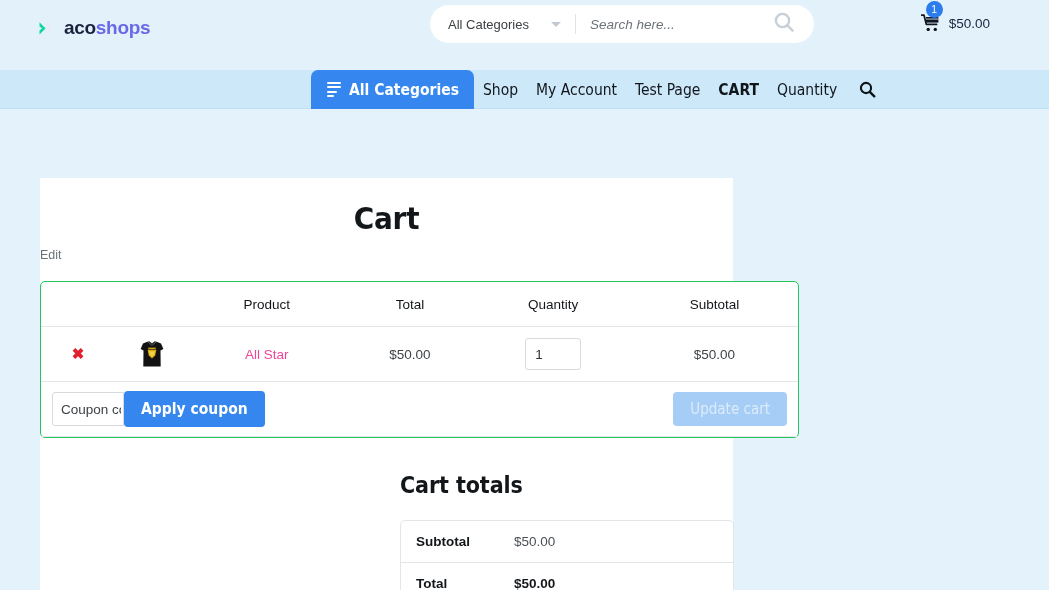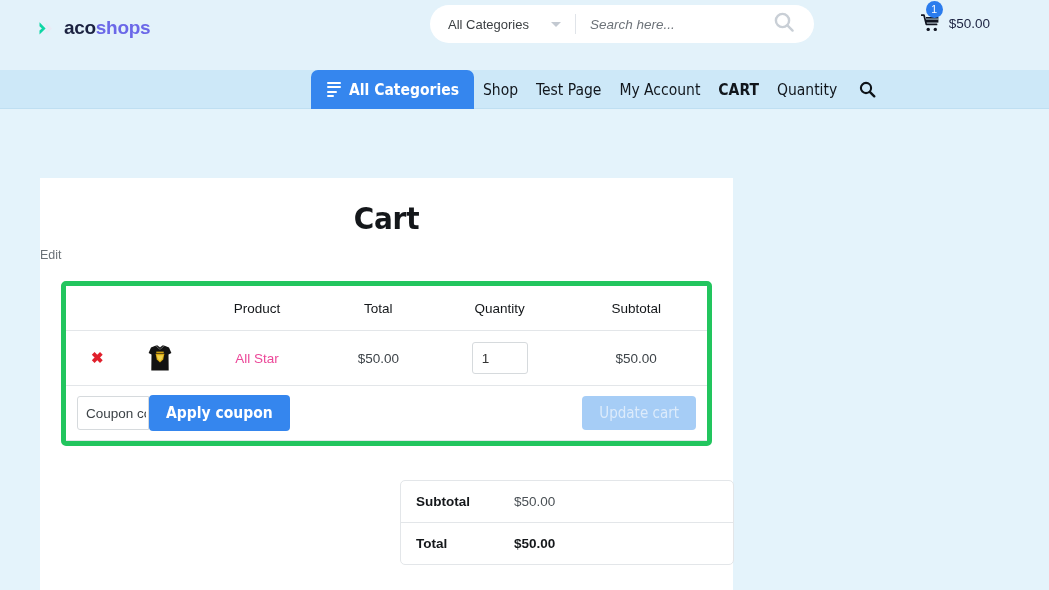--- a/index.html
+++ b/index.html
@@ -214,23 +214,23 @@
     text-align: left;
     font-size: 12.5px;
     color: #6a7177;
     text-decoration: none;
     margin-top: 12px;
     cursor: pointer;
   }
 
   
   .cart-table {
-    width: 651px;
+    width: 759px;
     margin: 19px auto 0;
-    border: 5px solid #22c55e;
+    border: 1px solid #22c55e;
     border-radius: 5px;
     border-collapse: separate;
     border-spacing: 0;
     background: #fff;
   }
   .cart-table th {
     font-size: 13.5px;
     font-weight: normal;
     color: #14171a;
     padding: 15px 0 14px;
@@ -429,24 +429,24 @@
           <i></i>
           <i></i>
       </span>
       <span>All Categories</span>
     </div>
 
     <a class="nav-item condensed">
       <span>Shop</span>
     </a>
     <a class="nav-item condensed">
-      <span>Test Page</span>
+      <span>My Account</span>
     </a>
     <a class="nav-item condensed">
-      <span>My Account</span>
+      <span>Test Page</span>
     </a>
     <a class="nav-item condensed active">
       <span>CART</span>
     </a>
     <a class="nav-item condensed">
       <span>Quantity</span>
     </a>
     <span class="nav-search">
       <svg width="17" height="17" viewBox="0 0 17 17">
         <circle cx="7.0" cy="7.0" r="5.1" fill="none" stroke="#0e1318" stroke-width="2.1"></circle>
@@ -507,20 +507,21 @@
                 <button class="btn-apply condensed">Apply coupon</button>
               </div>
               <button class="btn-update condensed" disabled="">Update cart</button>
             </div>
           </td>
         </tr>
       </tbody>
     </table>
 
     <div class="totals-wrap">
+      <h2 class="totals-title condensed">Cart totals</h2>
       <table class="totals-table">
         <tbody>
           <tr>
             <th>Subtotal</th>
             <td>$50.00</td>
           </tr>
           <tr class="total-row">
             <th>Total</th>
             <td>$50.00</td>
           </tr>

